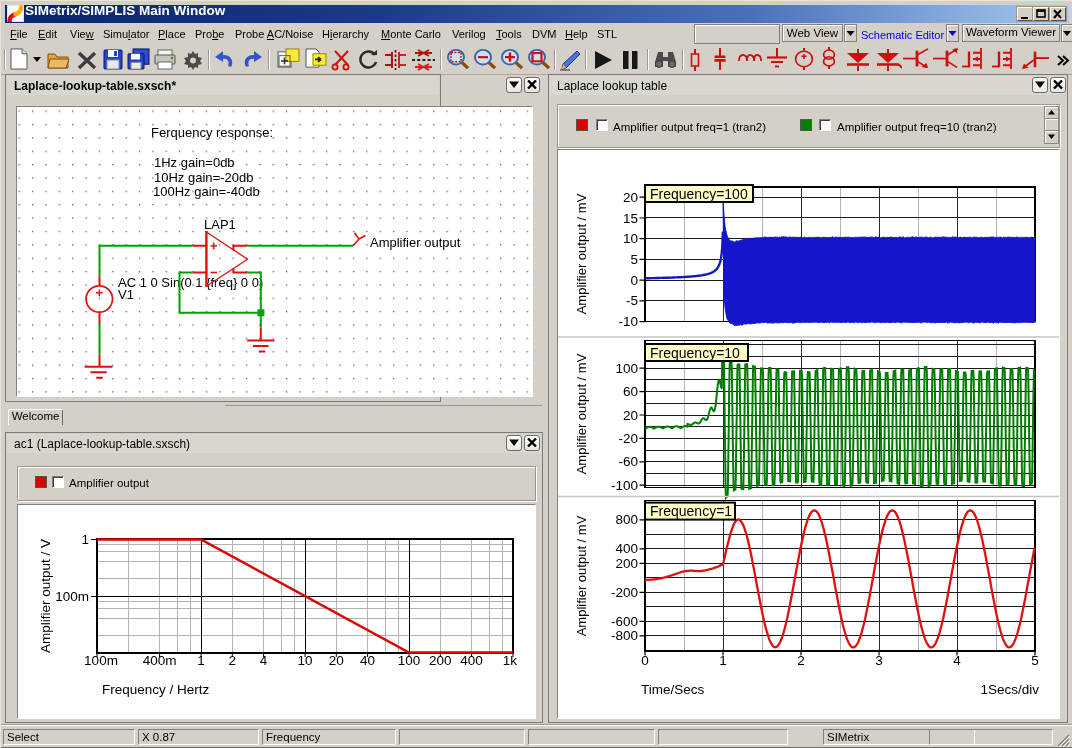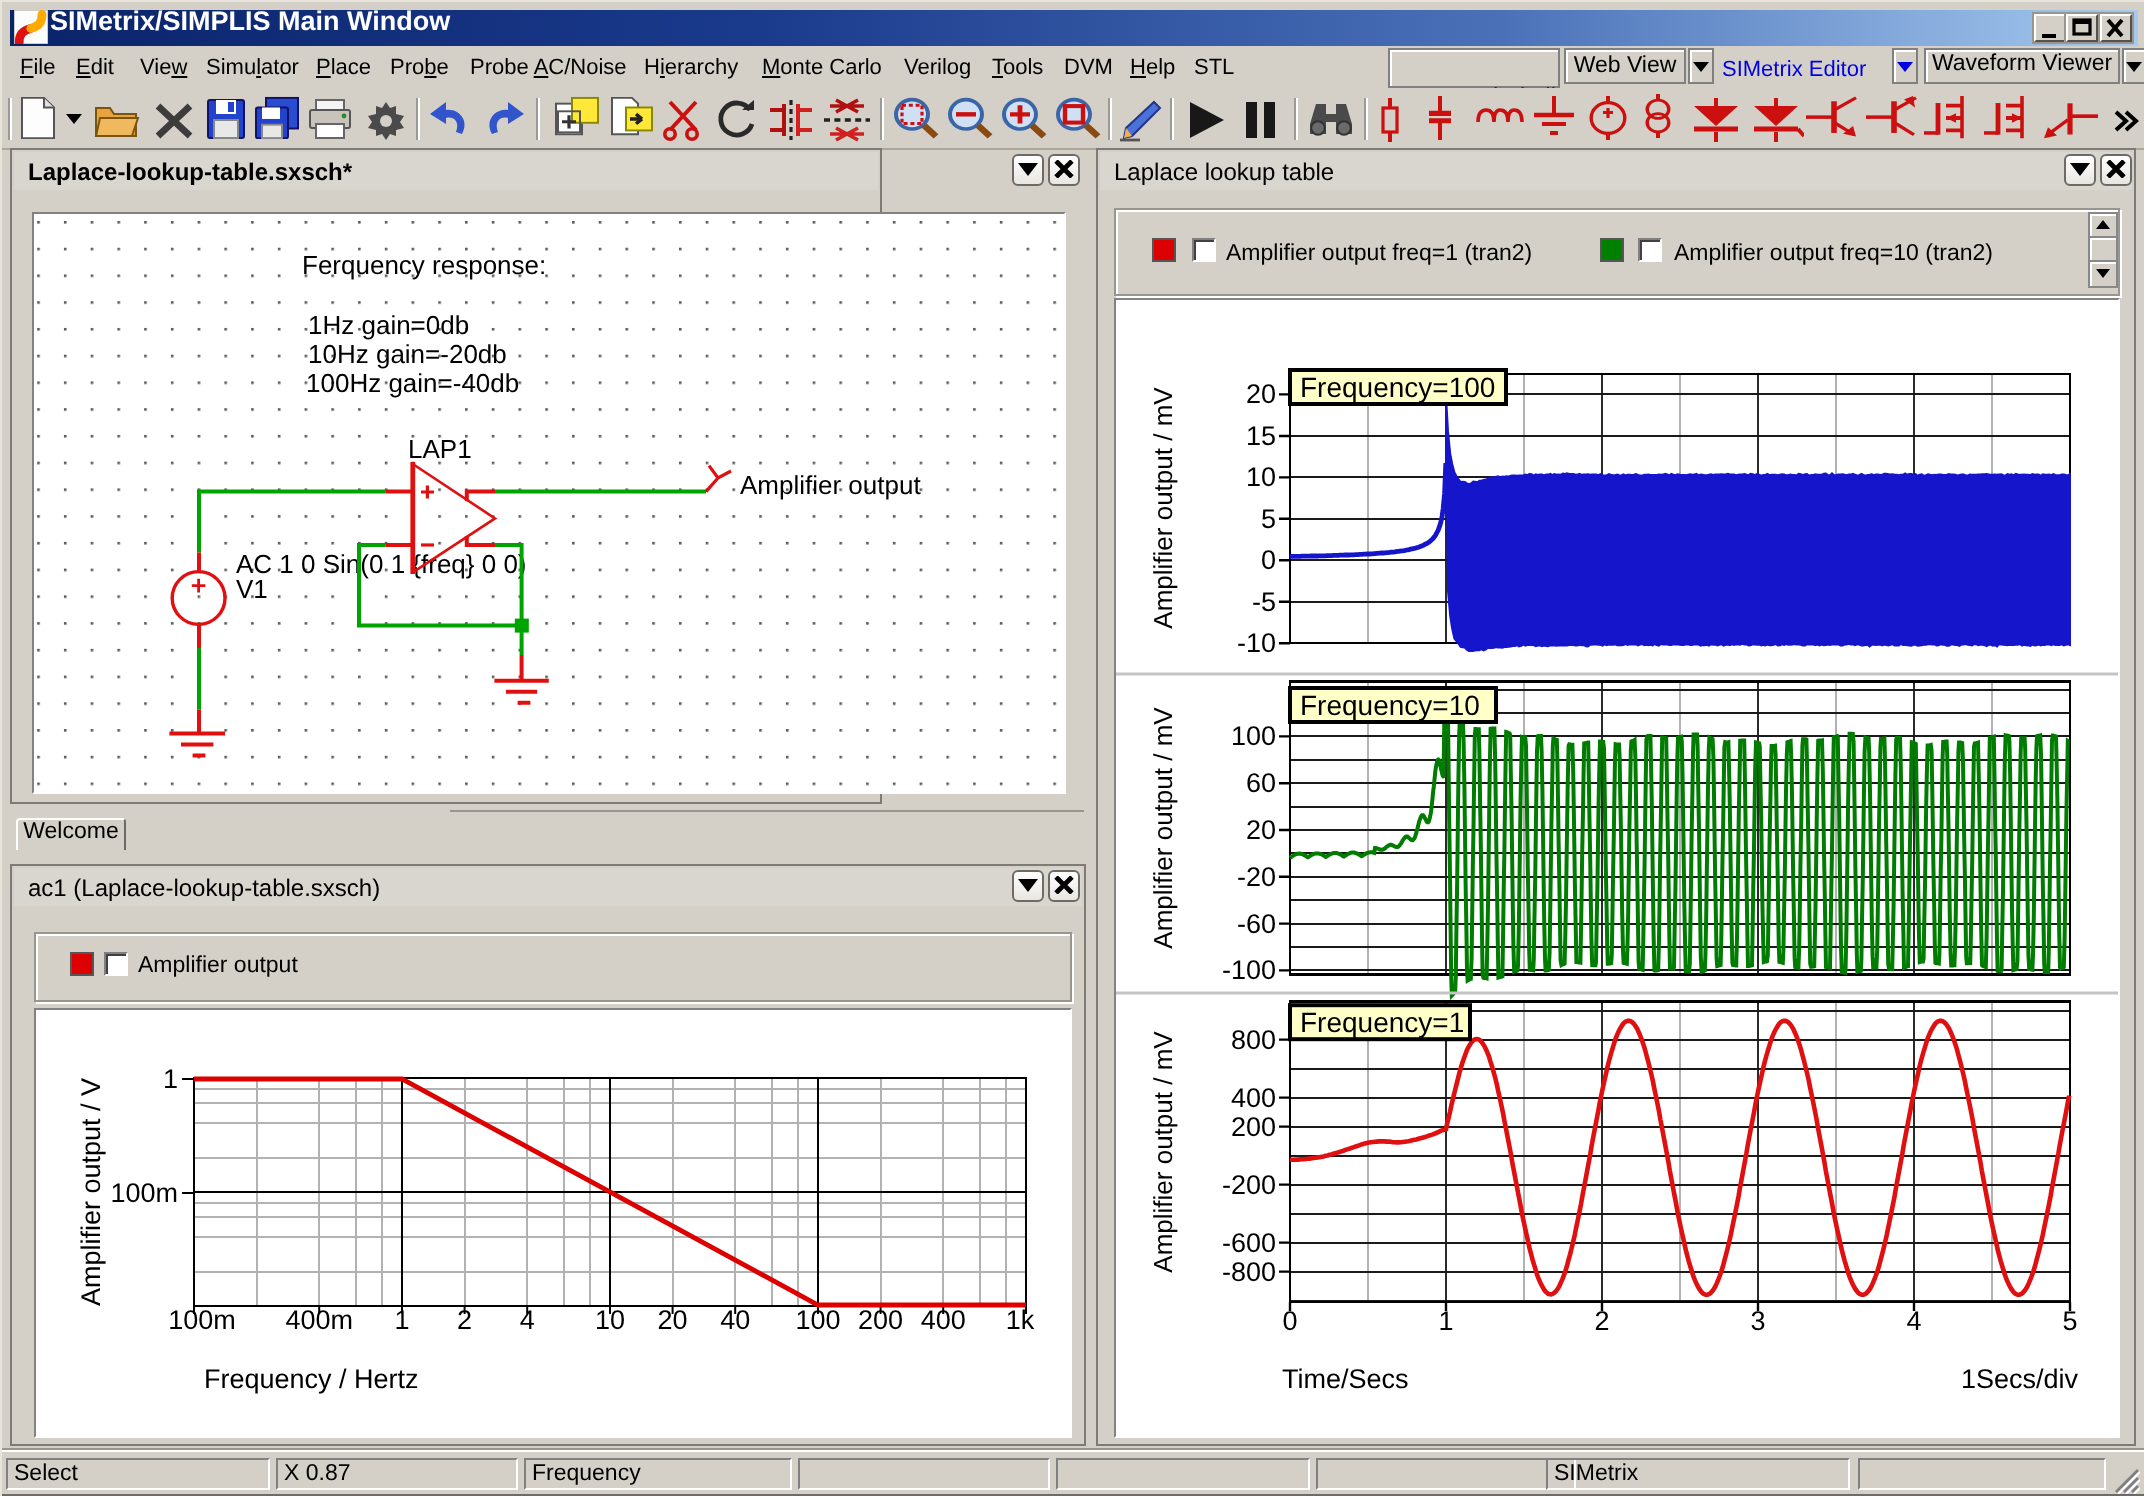--- a/index.html
+++ b/index.html
@@ -79,21 +79,21 @@
 <div class="abs mi" style="left:531px">DVM</div>
 <div class="abs mi" style="left:564px"><u>H</u>elp</div>
 <div class="abs mi" style="left:596px">STL</div>
 <div class="abs mbtn" style="left:693px;width:86px;padding-top:18px">Command Shell</div>
 <div class="abs mbtn" style="left:781px;width:61px;padding-top:2px">Web View</div>
 <div class="abs mbtn" style="left:843px;width:13px">
         <svg width="11" height="16">
           <path d="M1.5,6 L9.5,6 L5.5,11 Z" fill="#000"></path>
         </svg>
       </div>
-<div class="abs mi" style="left:860px;top:6px;color:#0000e0">SIMetrix Editor</div>
+<div class="abs mi" style="left:860px;top:6px;color:#0000e0">Schematic Editor</div>
 <div class="abs mbtn" style="left:945px;width:13px">
         <svg width="11" height="16">
           <path d="M1.5,6 L9.5,6 L5.5,11 Z" fill="#0000e0"></path>
         </svg>
       </div>
 <div class="abs mbtn" style="left:961px;width:98px;padding-top:1px">Waveform Viewer</div>
 <div class="abs mbtn" style="left:1060px;width:12px">
         <svg width="10" height="16">
           <path d="M1,6 L9,6 L5,11 Z" fill="#000"></path>
         </svg>
@@ -508,20 +508,20 @@
 </div>
 
 <div class="abs" style="left:0;top:723px;width:1072px;height:2px;border-top:1px solid #9a968e;border-bottom:1px solid #fff"></div>
 <div class="abs statusbar">
  <div class="scell" style="left:2px;width:132px">Select</div>
  <div class="scell" style="left:137px;width:121px">X 0.87</div>
  <div class="scell" style="left:261px;width:134px">Frequency</div>
  <div class="scell" style="left:398px;width:126px"></div>
  <div class="scell" style="left:527px;width:127px"></div>
  <div class="scell" style="left:657px;width:130px"></div>
- <div class="scell" style="left:772px;width:152px">SIMetrix</div>
+ <div class="scell" style="left:822px;width:152px">SIMetrix</div>
  <div class="scell" style="left:928px;width:124px"></div>
  <svg class="abs" style="left:1056px;top:7px" width="13" height="13">
         <path d="M12,1 L1,12 M12,5 L5,12 M12,9 L9,12" stroke="#808080" stroke-width="1.4"></path>
         <path d="M13,2 L2,13 M13,6 L6,13 M13,10 L10,13" stroke="#fff" stroke-width="1"></path>
       </svg>
 </div>
 <div class="abs" style="left:0;top:746px;width:1072px;height:2px;background:#6e6b66"></div>
 </div>
 </body></html>

